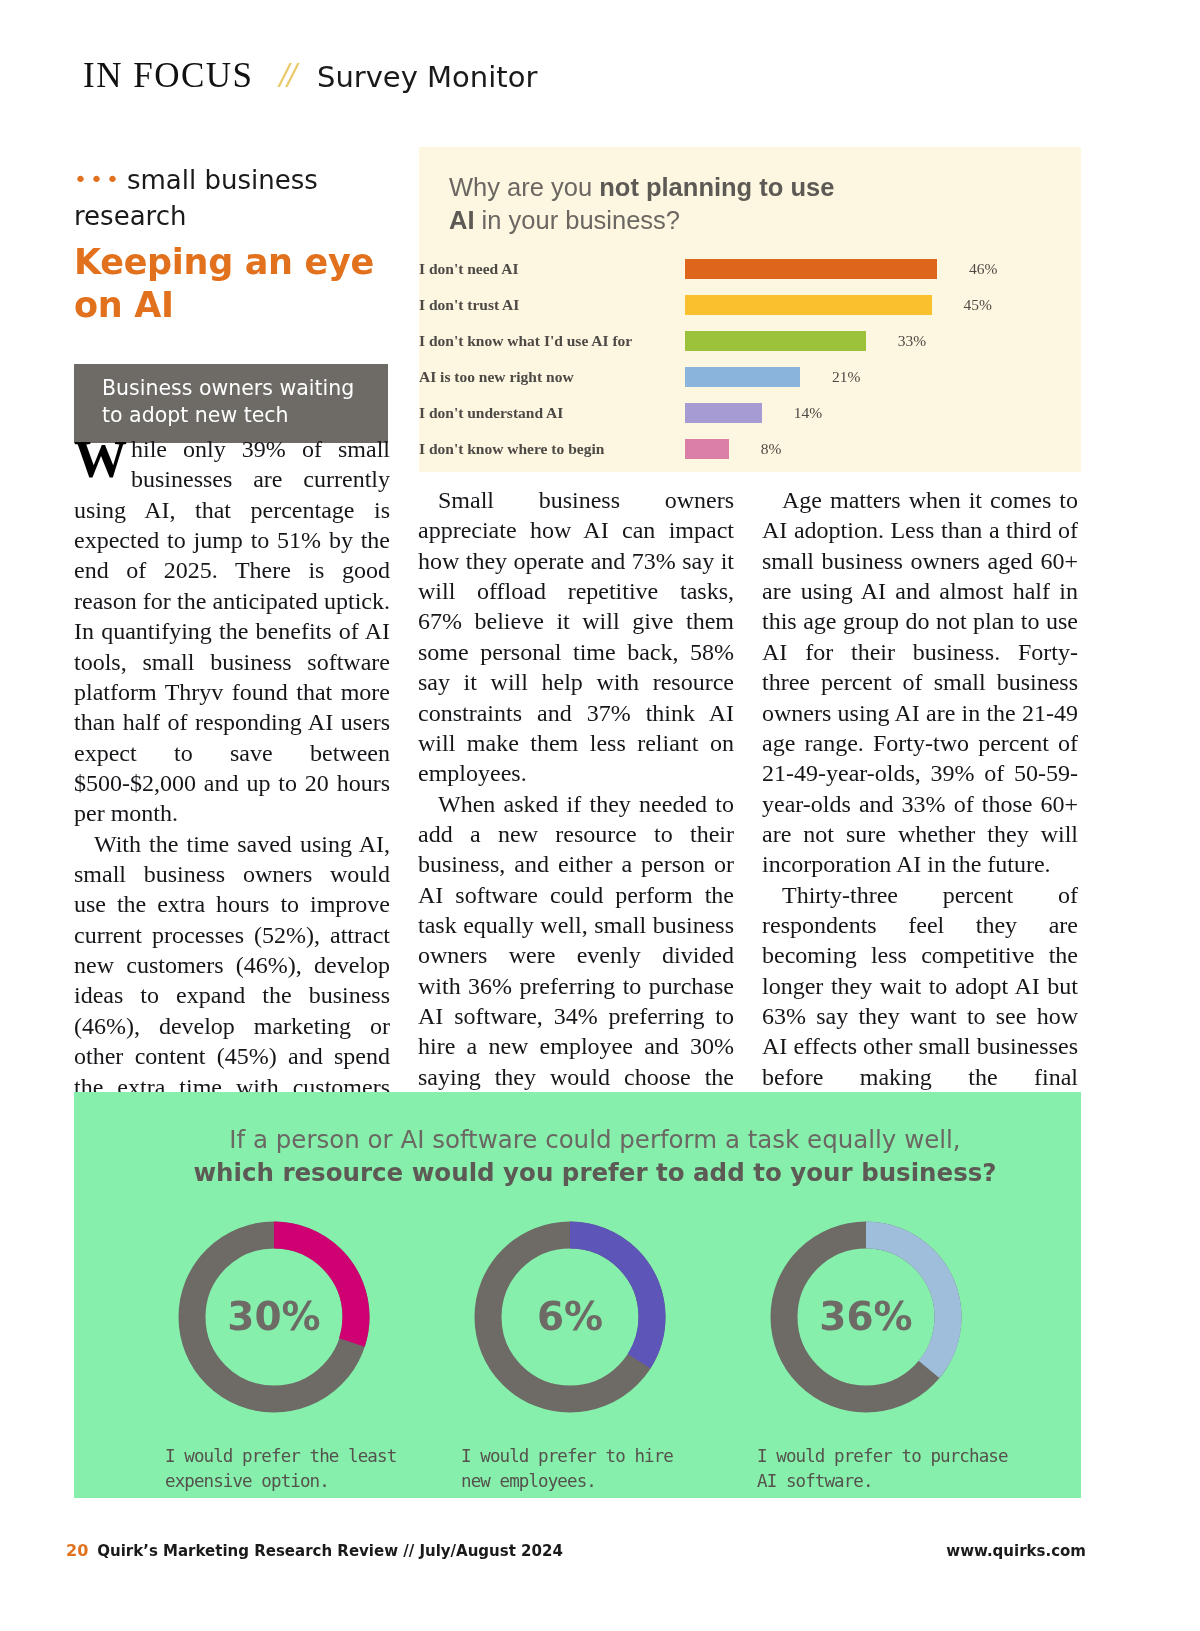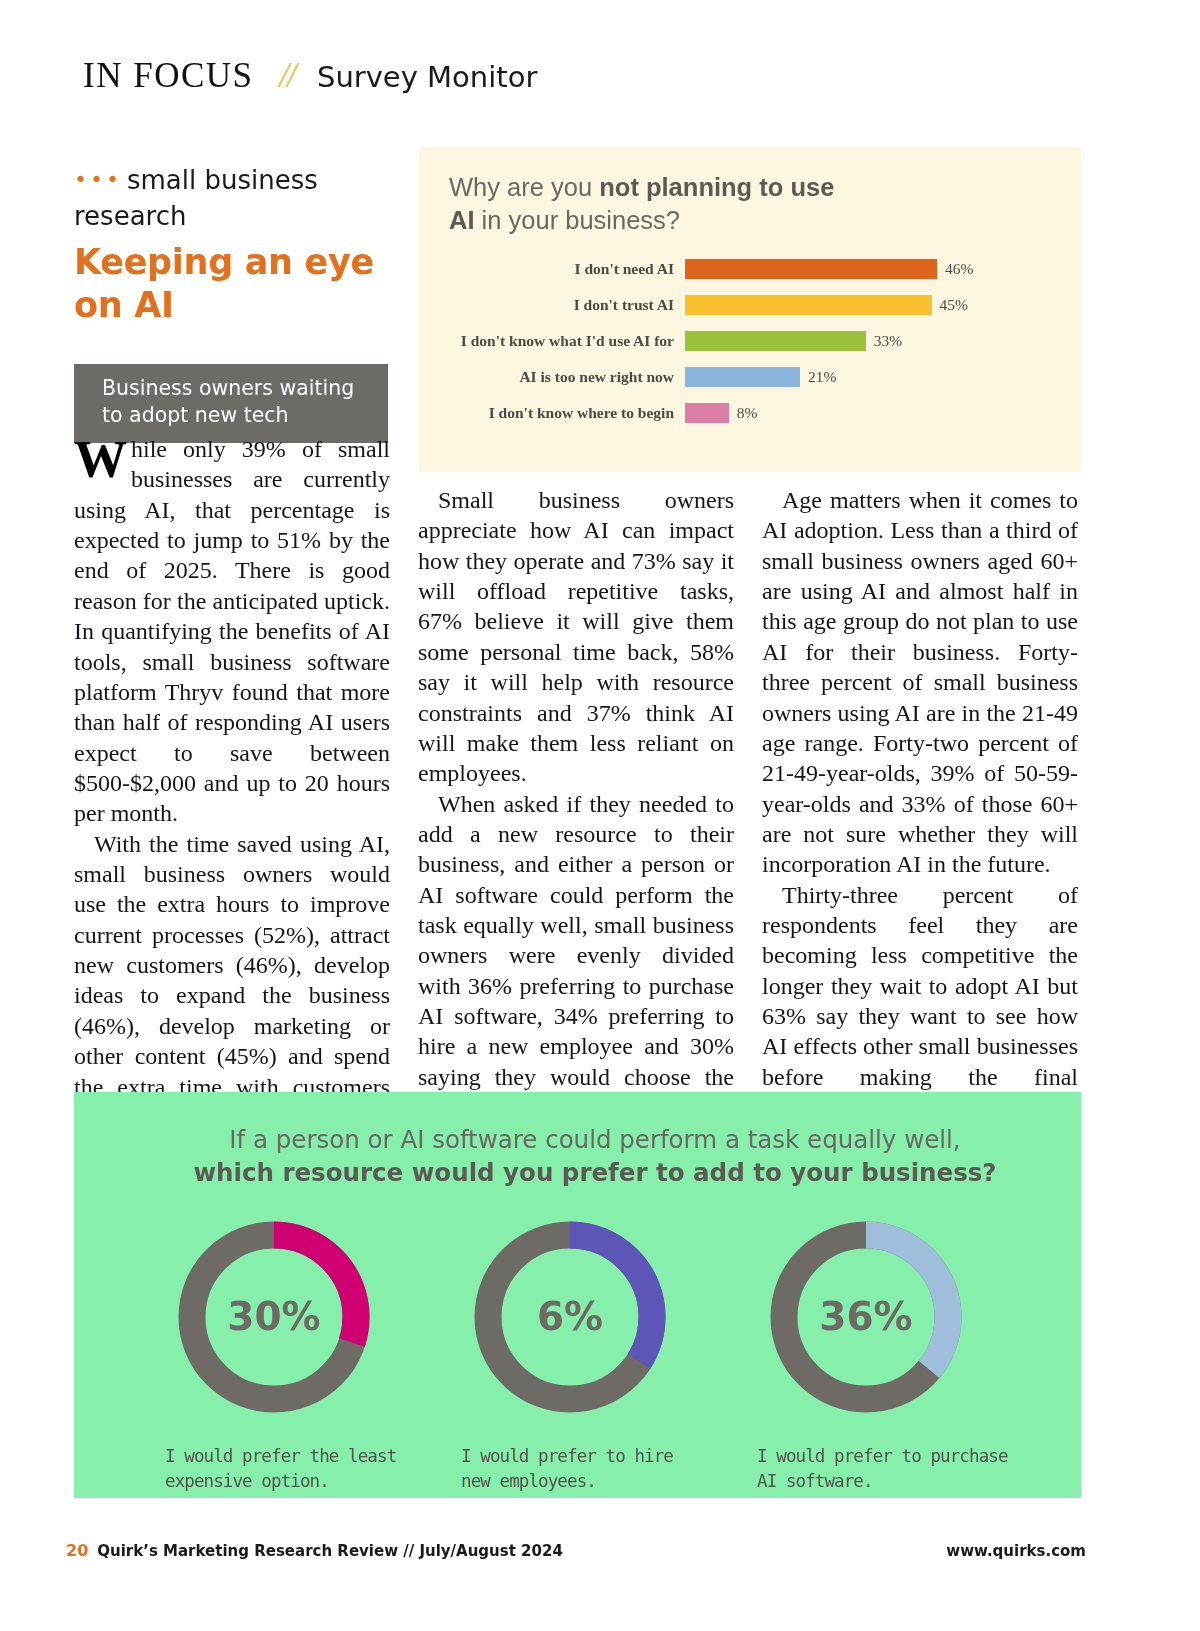--- a/index.html
+++ b/index.html
@@ -142,29 +142,28 @@
 
   .bars { margin-top: 17px; padding: 0 14px 0 0; }
   .bar-row {
     display: flex;
     align-items: center;
     height: 32px;
     margin-bottom: 4px;
   }
   .bar-label {
     width: 266px;
-    text-align: right;
     padding-right: 11px;
     font-family: "Liberation Serif", serif;
     font-weight: 700;
     font-size: 15.5px;
     color: #4d4a46;
     white-space: nowrap;
   }
-  .bar-track { flex: 1; display: flex; align-items: center; }
+  .bar-track { flex: 1; display: flex; align-items: center; gap: 24px; }
   .bar-fill { height: 20px; }
   .bar-val {
     margin-left: 8px;
     font-family: "Liberation Serif", serif;
     font-size: 15.5px;
     color: #4d4a46;
   }
 
   
   .panel-donut {
@@ -300,20 +299,27 @@
           <div class="bar-track">
             <div class="bar-fill" style="width: 180.783px; background: rgb(156, 193, 59);"></div>
             <div class="bar-val">33%</div>
           </div>
         </div>
         <div class="bar-row">
           <div class="bar-label">AI is too new right now</div>
           <div class="bar-track">
             <div class="bar-fill" style="width: 115.043px; background: rgb(138, 180, 219);"></div>
             <div class="bar-val">21%</div>
+          </div>
+        </div>
+        <div class="bar-row">
+          <div class="bar-label">I don't understand AI</div>
+          <div class="bar-track">
+            <div class="bar-fill" style="width: 76.6957px; background: rgb(167, 155, 212);"></div>
+            <div class="bar-val">14%</div>
           </div>
         </div>
         <div class="bar-row">
           <div class="bar-label">I don't know where to begin</div>
           <div class="bar-track">
             <div class="bar-fill" style="width: 43.8261px; background: rgb(219, 127, 166);"></div>
             <div class="bar-val">8%</div>
           </div>
         </div>
       </div>

